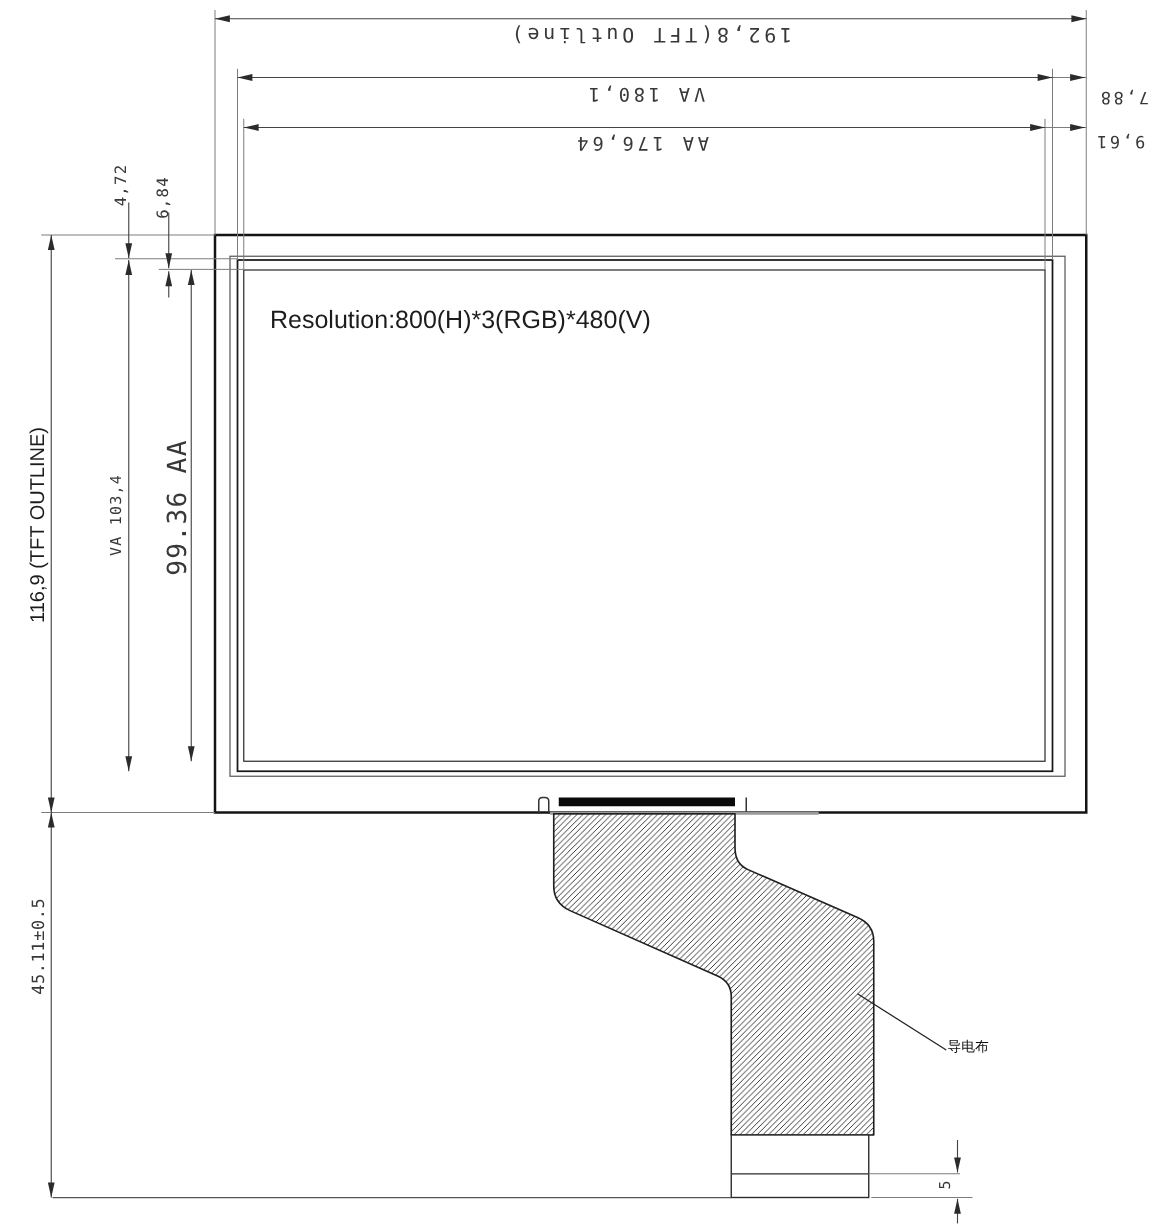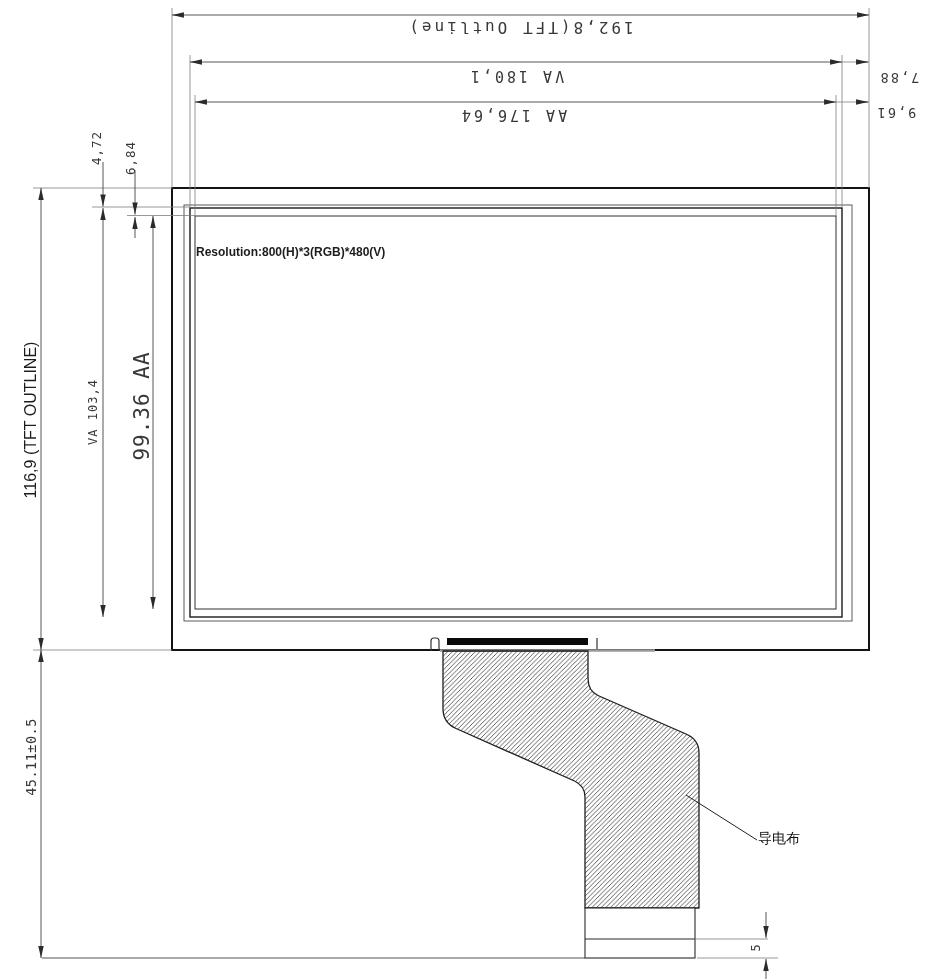--- a/index.html
+++ b/index.html
@@ -104,17 +104,17 @@
   <div class="t gui r90" style="left:31px;top:420px;font-size:16px;">116,9 (TFT OUTLINE)</div>
 
   <div class="t cad r90" style="left:93px;top:412px;font-size:12px;letter-spacing:1px;">VA 103,4</div>
 
   <div class="t cad r90" style="left:142px;top:406px;font-size:21px;letter-spacing:1px;">99.36 AA</div>
 
   <div class="t cad r90" style="left:32px;top:757px;font-size:13.5px;letter-spacing:0.5px;">45.11±0.5</div>
 
   <div class="t cad r90" style="left:756px;top:948px;font-size:12px;">5</div>
 
-  <div class="t cad" style="left:758px;top:832px;font-size:14px;color:#111;font-family:Liberation Mono, monospace;">导电布</div>
+  <div class="t cad" style="left:758px;top:832px;font-size:11px;color:#111;">导电布</div>
 
-  <div class="t gui" style="left:196px;top:246px;font-size:12px;font-weight:bold;">Resolution:800(H)*3(RGB)*480(V)</div>
+  <div class="t gui" style="left:216px;top:246px;font-size:20px;">Resolution:800(H)*3(RGB)*480(V)</div>
 
 </div>
 
 </body></html>

